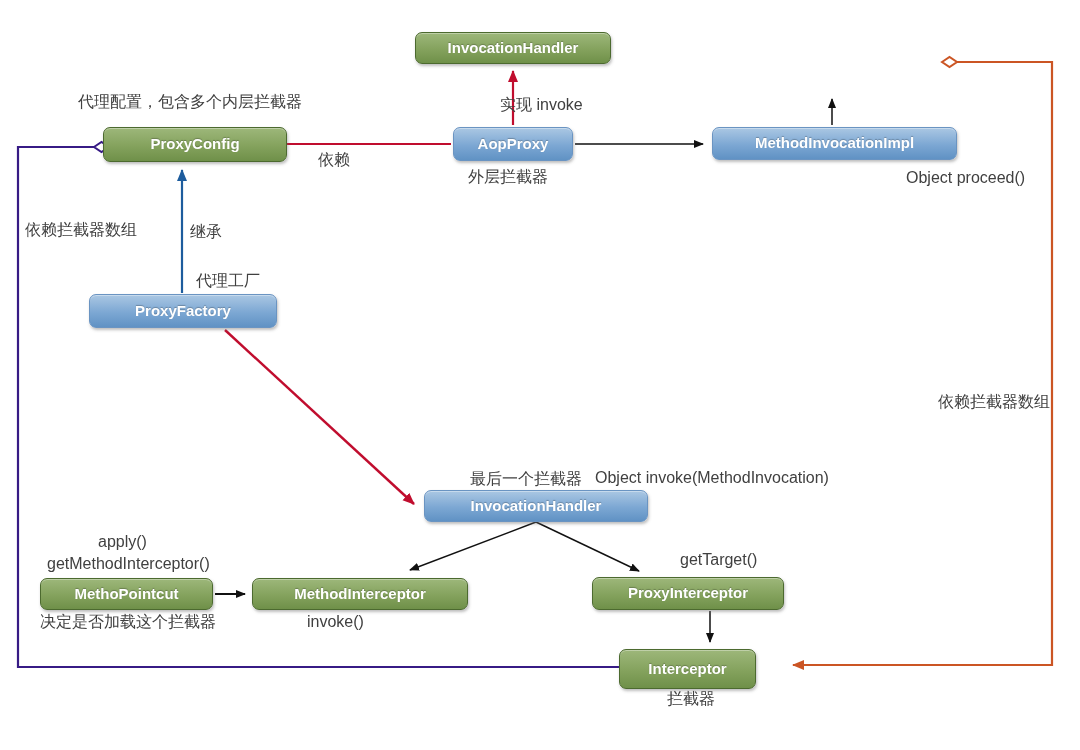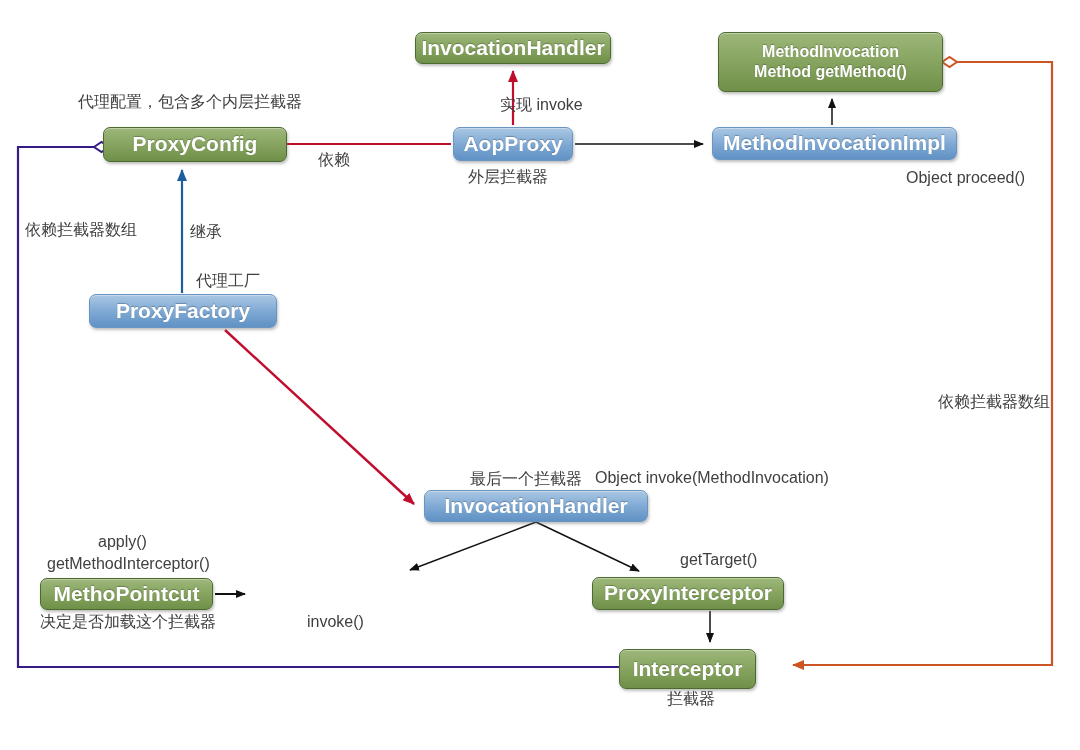--- a/index.html
+++ b/index.html
@@ -8,21 +8,21 @@
     width:1080px;height:750px;
     background:#ffffff;
     font-family:"Liberation Sans","DejaVu Sans",sans-serif;
     overflow:hidden;
   }
   #edges{position:absolute;left:0;top:0;width:1080px;height:750px;}
   .node{
     position:absolute;
     display:flex;flex-direction:column;align-items:center;justify-content:center;
     border-radius:7px;
-    color:#ffffff;font-weight:bold;font-size:21px;line-height:1.25;
+    color:#ffffff;font-weight:bold;font-size:15px;line-height:1.25;
     text-shadow:0 -1px 1px rgba(0,0,0,0.25);
     box-shadow:1px 2px 3px rgba(110,110,110,0.45), inset 0 1px 0 rgba(255,255,255,0.35);
     box-sizing:border-box;
     white-space:nowrap;
   }
   .green{
     background:linear-gradient(180deg,#9db77a 0%,#84a25d 55%,#6f9049 100%);
     border:1px solid #4c6a2f;
   }
   .blue{
@@ -80,37 +80,34 @@
 
     <path d="M536,522 L639,571" stroke="#111111" stroke-width="1.4" fill="none" marker-end="url(#ah-black)"></path>
 
     <path d="M215,594 L245,594" stroke="#111111" stroke-width="2" fill="none" marker-end="url(#ah-black)"></path>
 
     <path d="M710,611 L710,642" stroke="#111111" stroke-width="1.5" fill="none" marker-end="url(#ah-black)"></path>
   </svg>
 
   <div class="node green" style="left:415px;top:32px;width:196px;height:32px">InvocationHandler</div>
 
-  <div class="node green" style="left:718px;top:32px;width:225px;height:60px;font-size:16px">
-    <span>MethodInvocation</span>
-    <span>Method getMethod()</span>
-  </div>
 
   <div class="node green" style="left:103px;top:127px;width:184px;height:35px">ProxyConfig</div>
 
   <div class="node blue" style="left:453px;top:127px;width:120px;height:34px">AopProxy</div>
 
   <div class="node blue" style="left:712px;top:127px;width:245px;height:33px">MethodInvocationImpl</div>
 
   <div class="node blue" style="left:89px;top:294px;width:188px;height:34px">ProxyFactory</div>
 
   <div class="node blue" style="left:424px;top:490px;width:224px;height:32px">InvocationHandler</div>
 
   <div class="node green" style="left:40px;top:578px;width:173px;height:32px">MethoPointcut</div>
 
+  <div class="node green" style="left:252px;top:578px;width:216px;height:32px">MethodInterceptor</div>
 
   <div class="node green" style="left:592px;top:577px;width:192px;height:33px">ProxyInterceptor</div>
 
   <div class="node green" style="left:619px;top:649px;width:137px;height:40px">Interceptor</div>
 
   <div class="lbl" style="left:78px;top:92px">代理配置，包含多个内层拦截器</div>
 
   <div class="lbl" style="left:500px;top:95px">实现 invoke</div>
 
   <div class="lbl" style="left:318px;top:150px">依赖</div>

